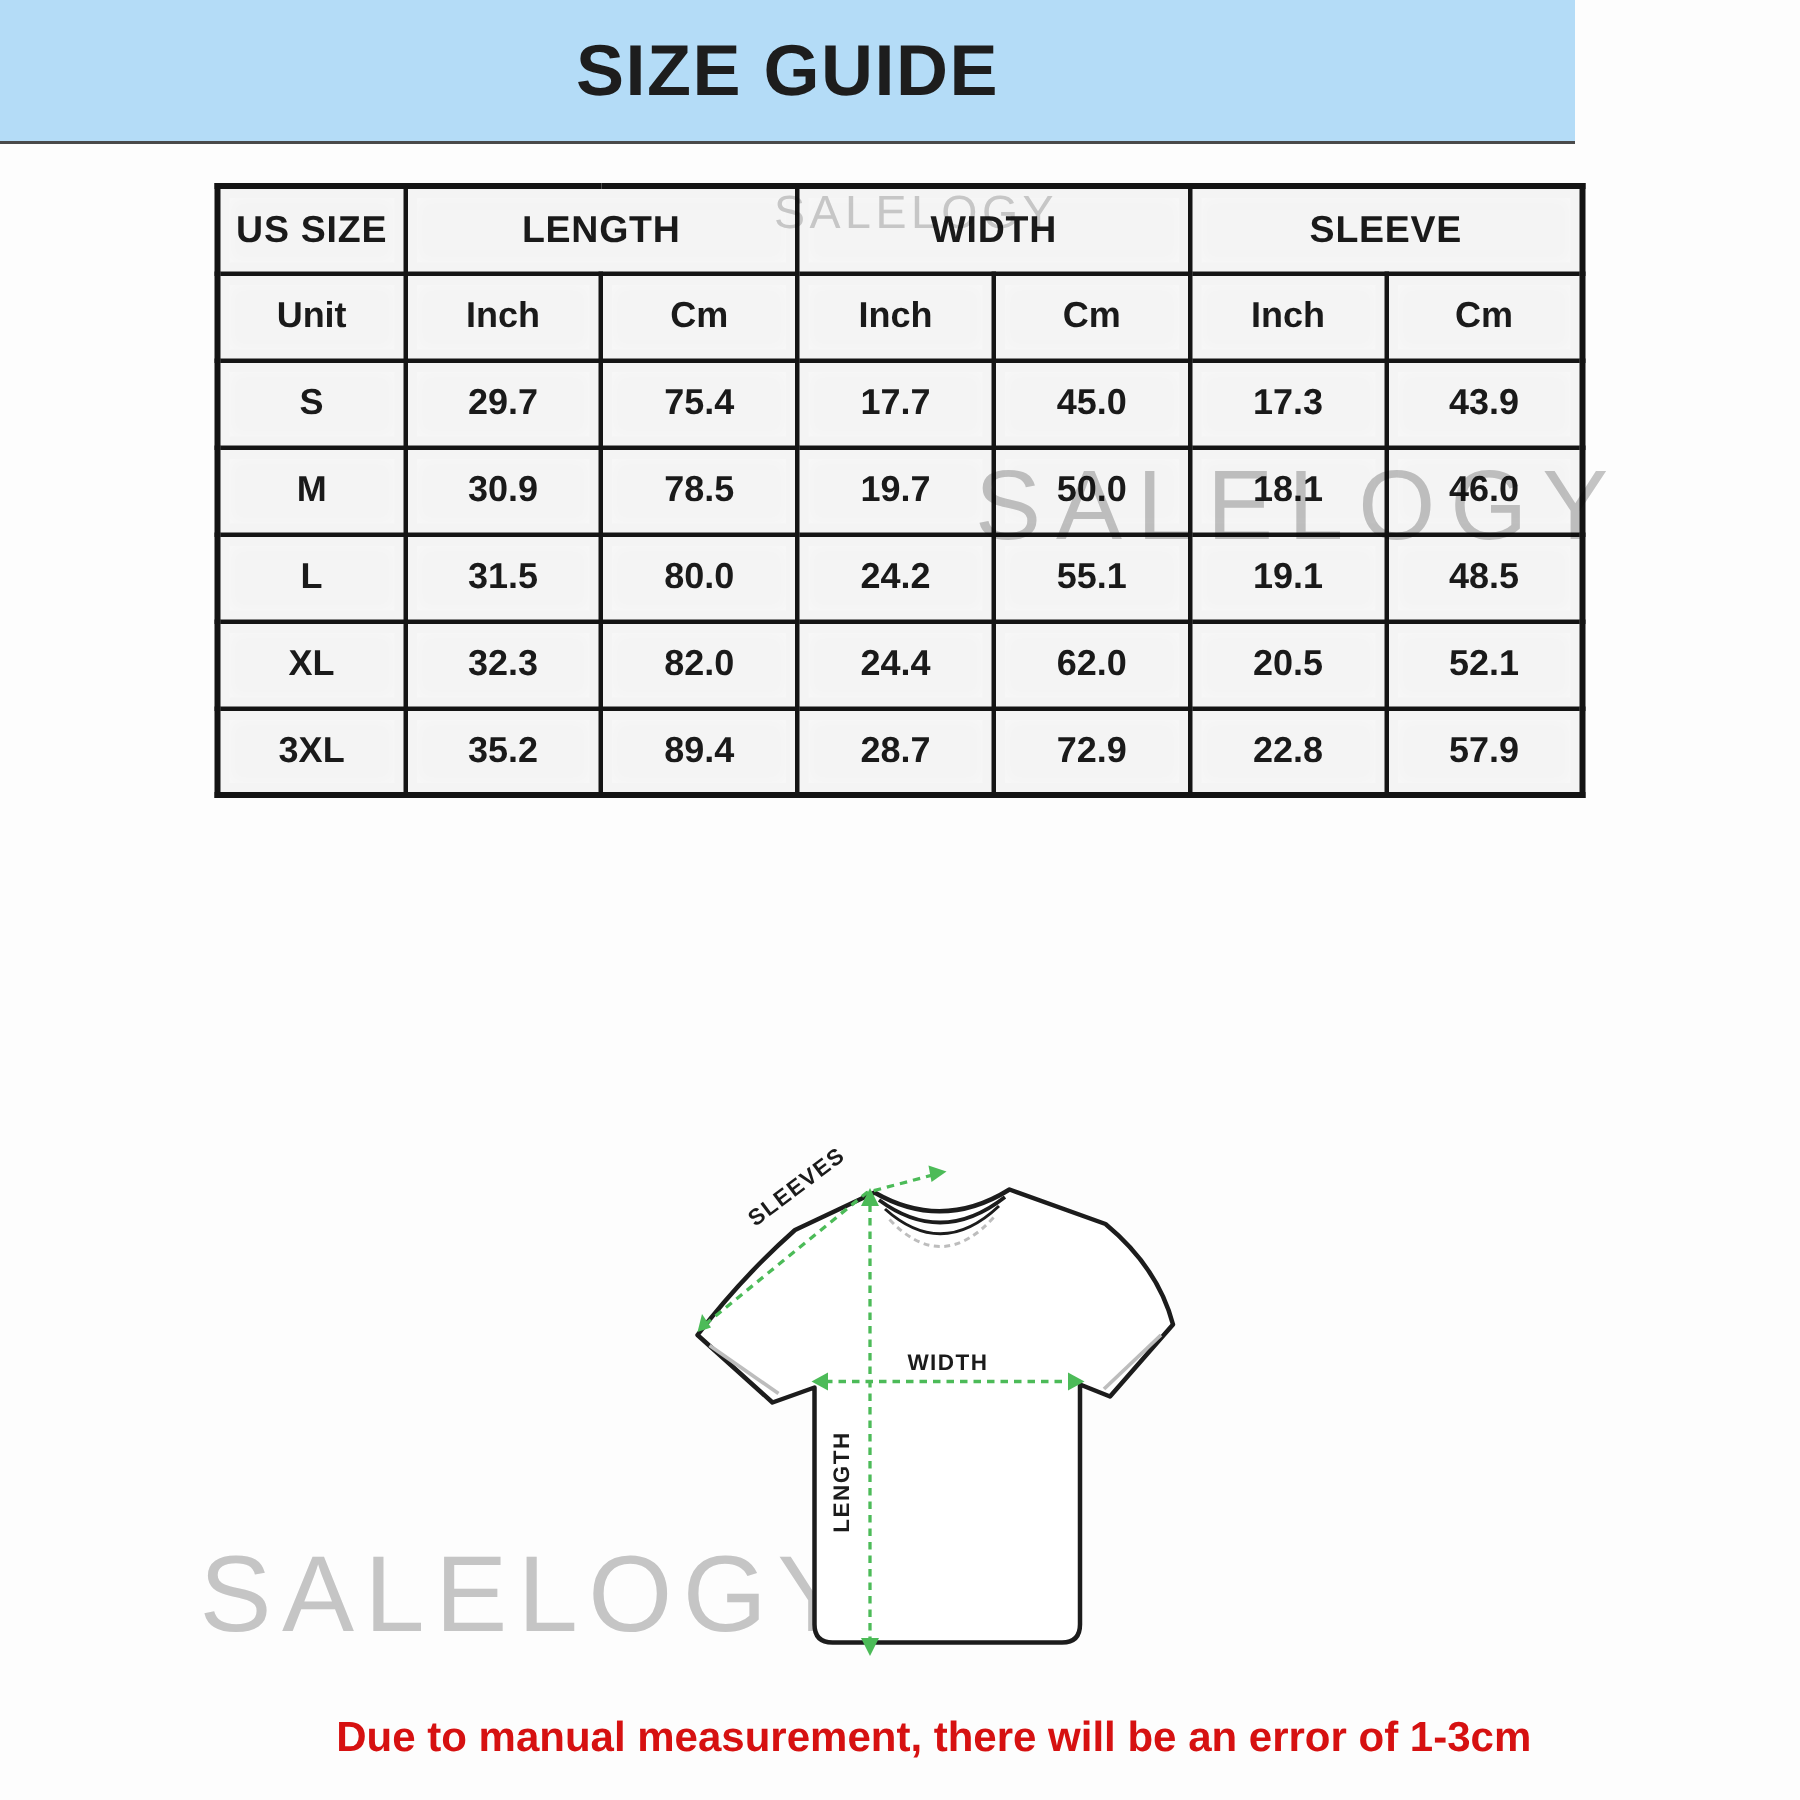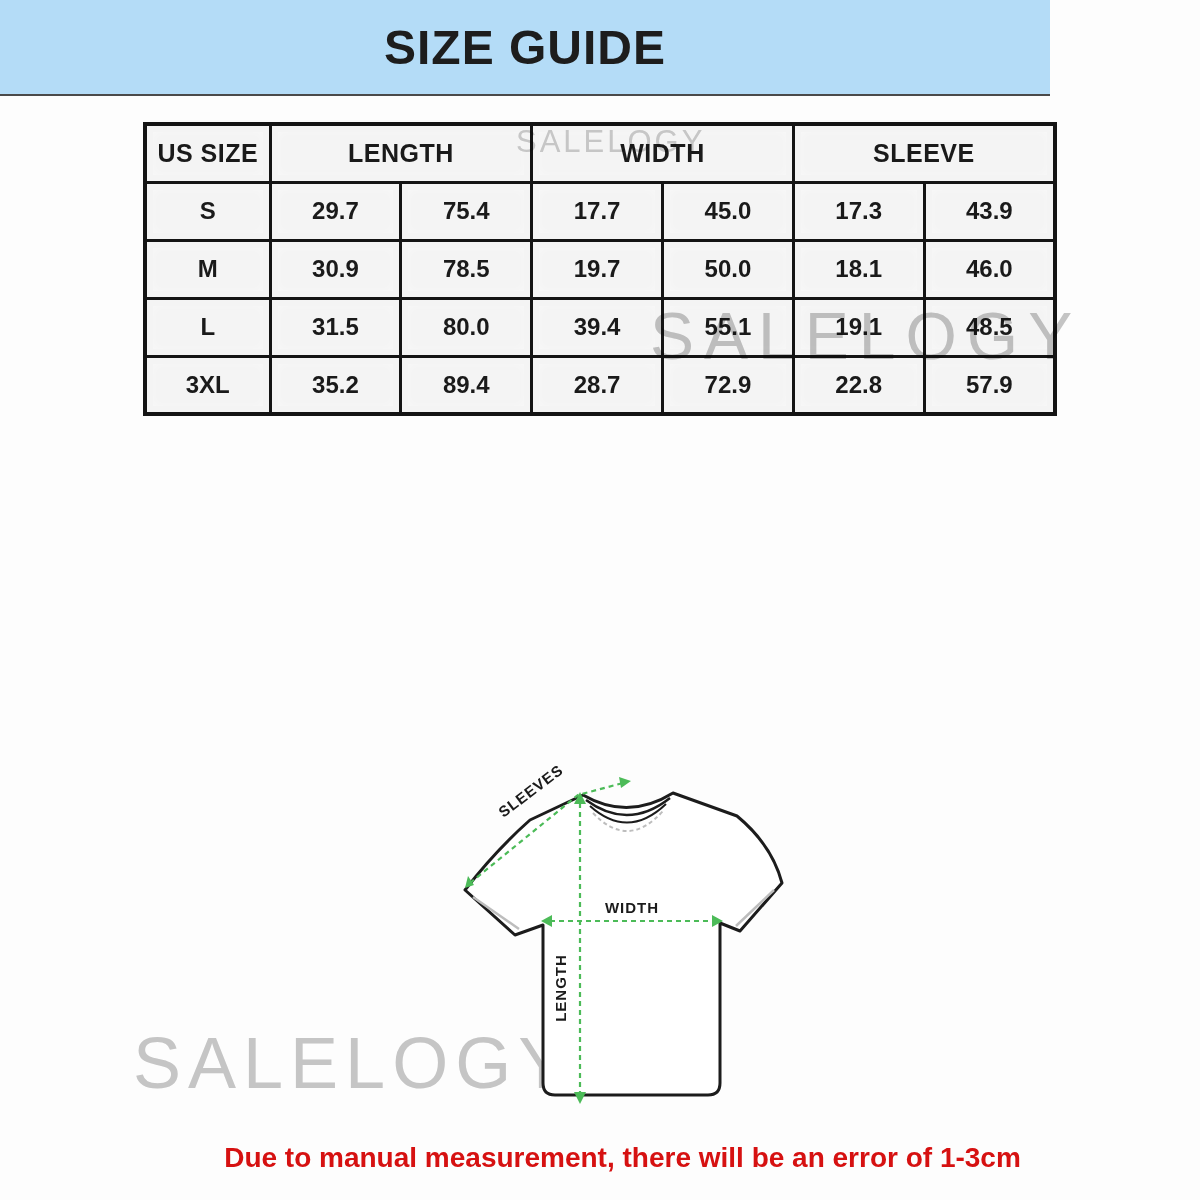--- a/index.html
+++ b/index.html
@@ -98,20 +98,29 @@
         <col>
         <col>
     </colgroup>
     <thead>
       <tr class="group-row">
         <th>US SIZE</th>
         <th colspan="2">LENGTH</th>
         <th colspan="2">WIDTH</th>
         <th colspan="2">SLEEVE</th>
       </tr>
+      <tr>
+        <th>Unit</th>
+        <th>Inch</th>
+        <th>Cm</th>
+        <th>Inch</th>
+        <th>Cm</th>
+        <th>Inch</th>
+        <th>Cm</th>
+      </tr>
     </thead>
     <tbody>
         <tr>
           <td>S</td>
           <td>29.7</td>
           <td>75.4</td>
           <td>17.7</td>
           <td>45.0</td>
           <td>17.3</td>
           <td>43.9</td>
@@ -122,24 +131,33 @@
           <td>78.5</td>
           <td>19.7</td>
           <td>50.0</td>
           <td>18.1</td>
           <td>46.0</td>
         </tr>
         <tr>
           <td>L</td>
           <td>31.5</td>
           <td>80.0</td>
-          <td>39.4</td>
+          <td>24.2</td>
           <td>55.1</td>
           <td>19.1</td>
           <td>48.5</td>
+        </tr>
+        <tr>
+          <td>XL</td>
+          <td>32.3</td>
+          <td>82.0</td>
+          <td>24.4</td>
+          <td>62.0</td>
+          <td>20.5</td>
+          <td>52.1</td>
         </tr>
         <tr>
           <td>3XL</td>
           <td>35.2</td>
           <td>89.4</td>
           <td>28.7</td>
           <td>72.9</td>
           <td>22.8</td>
           <td>57.9</td>
         </tr>

